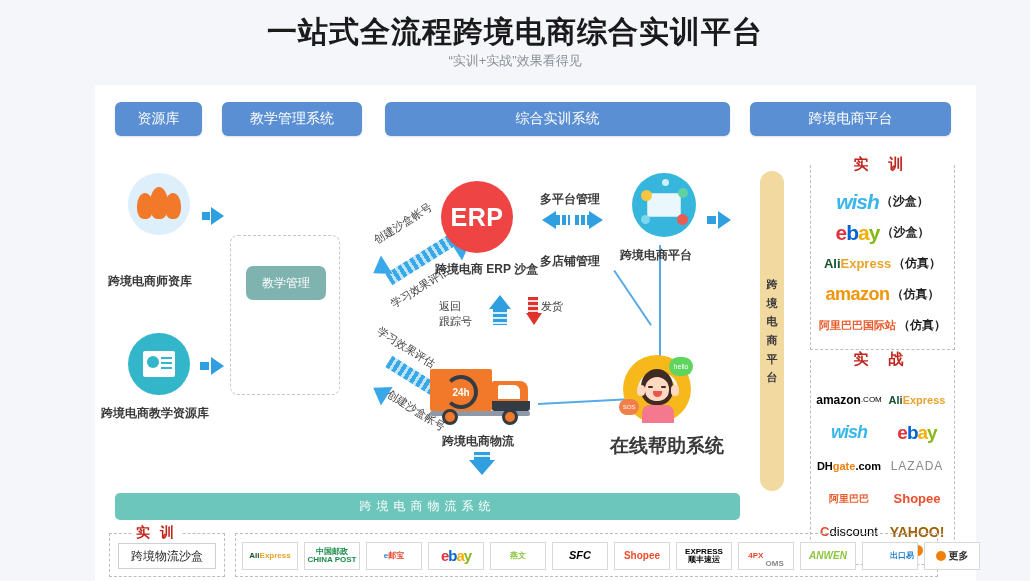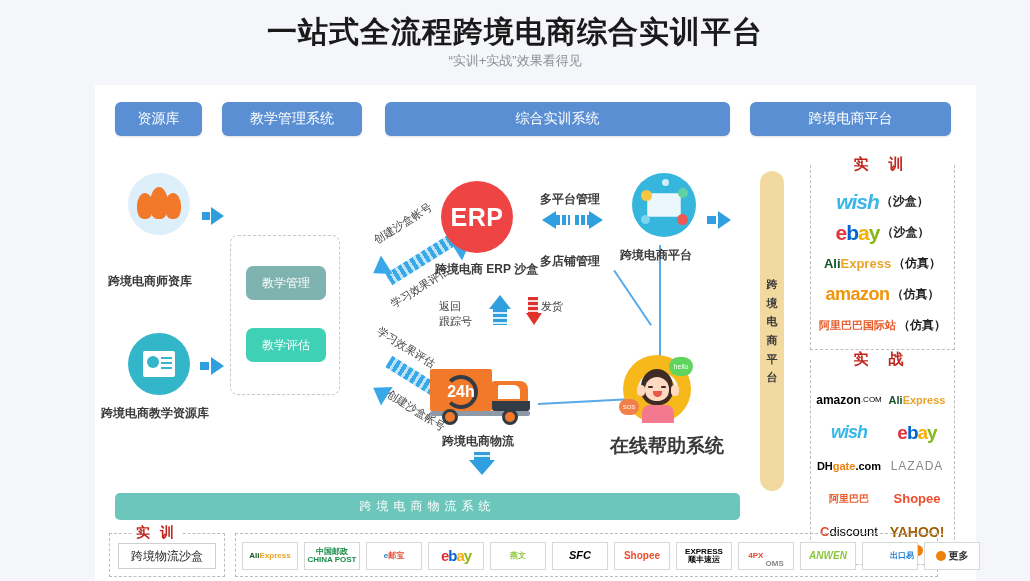--- a/index.html
+++ b/index.html
@@ -189,21 +189,21 @@
   #truck .win  { position:absolute; left:68px; top:20px; width:22px; height:14px; background:#fff; border-radius:2px 6px 0 0; }
   #truck .cabdark{ position:absolute; left:62px; top:36px; width:38px; height:10px; background:#333c44; border-radius:0 0 3px 3px; }
   #truck .bar  { position:absolute; left:0; top:46px; width:100px; height:5px; background:#8d99a6; border-radius:2px; }
   #truck .w    { position:absolute; top:44px; width:16px; height:16px; border-radius:50%; background:#f2792a; border:3px solid #333c44; }
   #truck .w1   { left:12px; }
   #truck .w2   { left:72px; }
   #truck .ring {
     position:absolute; left:14px; top:10px; width:34px; height:34px;
     border:4px solid #333c44; border-radius:50%; border-left-color:transparent;
     display:flex; align-items:center; justify-content:center;
-    color:#ffffff; font-size:16px; font-weight:bold;
+    color:#ffffff; font-size:10px; font-weight:bold;
   }
   #lbl-logistics { left:347px; top:348px; }
 
   
   #dn-arrow2 {
     position:absolute; left:374px; top:375px; width:0;height:0;
     border-left:13px solid transparent;border-right:13px solid transparent;
     border-top:15px solid #2f9fe0;
   }
   #dn-bars2 { position:absolute; left:379px; top:367px; width:16px; height:8px;
@@ -350,21 +350,20 @@
   </div>
   <div class="lbl lbl-b" id="lbl-teaching-res">跨境电商教学资源库</div>
 
   <div class="arrow-blue" id="arr-t1"></div>
   <div class="arrow-bar" id="arr-t1b"></div>
   <div class="arrow-blue" id="arr-t2"></div>
   <div class="arrow-bar" id="arr-t2b"></div>
 
   <div id="teaching-box">
     <div class="pill" id="pill-manage">教学管理</div>
-    <div class="pill" id="pill-assess">教学评估</div>
   </div>
 
   <div class="diag-arrow" id="da1"></div>
   <div class="diag-head" id="da1h"></div>
   <div class="diag-head" id="da1t"></div>
   <div class="lbl" id="lbl-create-1">创建沙盒帐号</div>
   <div class="lbl" id="lbl-eval-1">学习效果评估</div>
 
   <div class="diag-arrow" id="da2"></div>
   <div class="diag-head" id="da2h"></div>

